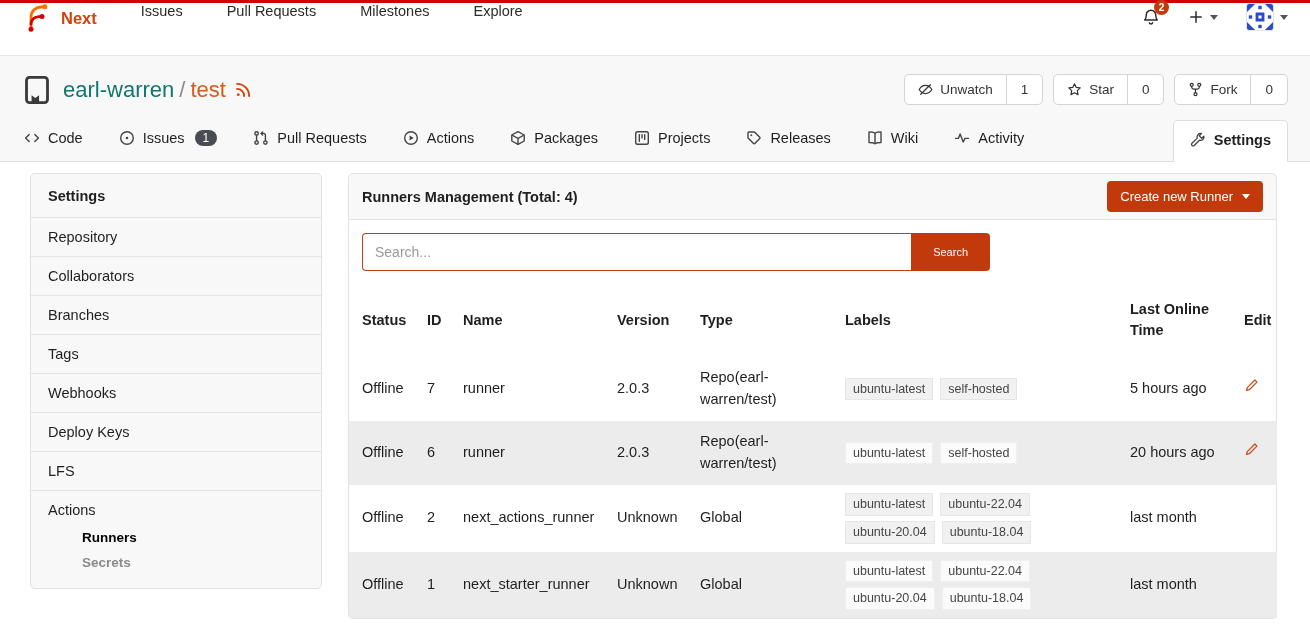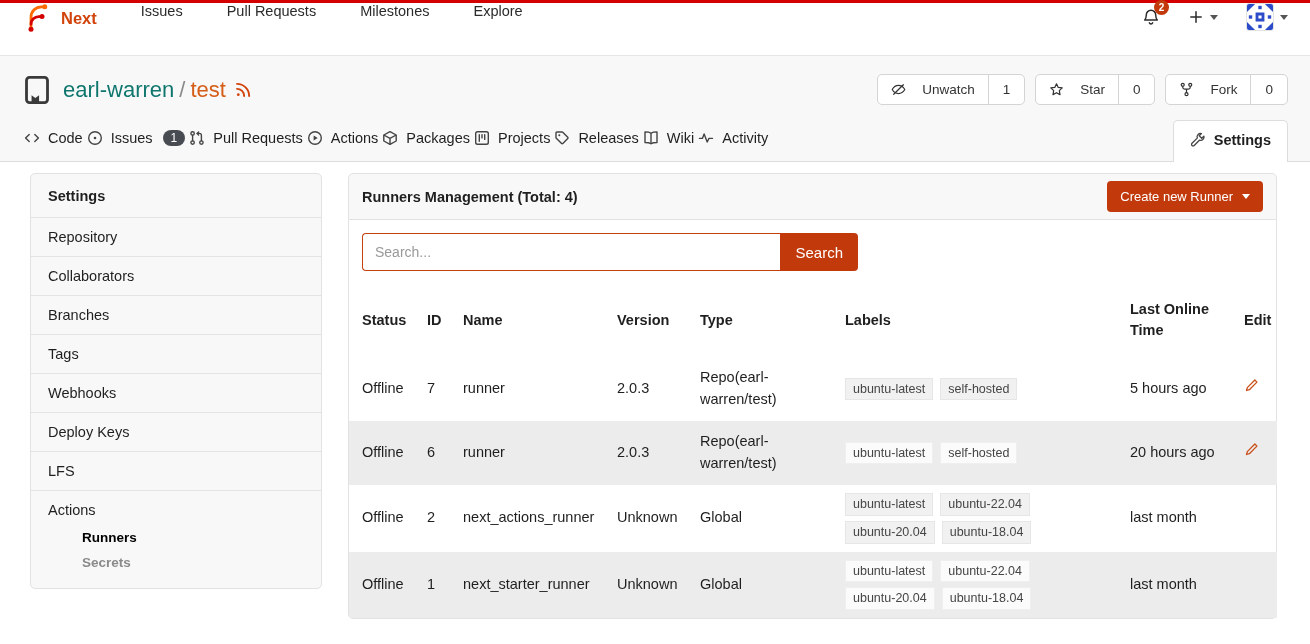--- a/index.html
+++ b/index.html
@@ -54,26 +54,26 @@
   .repo-name { font-size:22px; margin-left:11px; display:flex; align-items:center; gap:5px; }
   .repo-owner { color:#0f766e; cursor:pointer; }
   .repo-sep { color:#8a8a8a; }
   .repo-link { color:#d45d17; cursor:pointer; }
   .rss-icon { width:17px; height:17px; color:#d2430b; margin-left:9px; cursor:pointer; }
   .repo-actions { margin-left:auto; display:flex; gap:10px; }
   .action-btn {
     display:flex; border:1px solid #d4d4d4; border-radius:5px;
     background:#fff; font-size:13.5px; overflow:hidden; cursor:pointer; color:#333;
   }
-  .action-main { padding:7px 13px; display:flex; gap:16px; align-items:center; border-right:1px solid #d4d4d4; }
+  .action-main { padding:7px 13px; display:flex; gap:7px; align-items:center; border-right:1px solid #d4d4d4; }
   .action-main .i { width:15px; height:15px; }
   .action-count { padding:7px 14px; }
 
   
-  .tabs-row { display:flex; align-items:flex-end; margin-top:14px; }
+  .tabs-row { display:flex; align-items:flex-end; gap:32px; margin-top:14px; }
   .tab {
     display:flex; align-items:center; gap:8px;
     padding:10px 2px 15px; font-size:14.5px; color:#1f1f1f; cursor:pointer;
   }
   .tab .i { color:#444; }
   .count-badge {
     background:#484b51; color:#fff; border-radius:10px;
     padding:1px 8px; font-size:12px; margin-left:2px;
   }
   .tab.active {
@@ -110,30 +110,30 @@
   }
   .panel-title { font-weight:700; font-size:14.5px; }
   .create-btn {
     background:#c23a0c; color:#fff; border:none; border-radius:4px;
     padding:8px 13px; font-size:13px; display:flex; align-items:center; gap:9px;
     cursor:pointer; font-family:inherit;
   }
   .panel-body { border:1px solid #e2e2e2; border-top:none; border-radius:0 0 5px 5px; }
 
   .search-row { padding:13px 13px 14px; }
-  .search-group { display:flex; width:496px; height:38px; }
+  .search-group { display:flex; width:628px; height:38px; }
   .search-input {
     flex:1; border:1px solid #c2410c; border-right:none;
     border-radius:4px 0 0 4px; padding:0 12px; font-size:14px;
     font-family:inherit; outline:none; color:#333;
   }
   .search-input::placeholder { color:#999; }
   .search-btn {
     background:#c23a0c; color:#fff; border:none; border-radius:0 4px 4px 0;
-    padding:0 15px; font-size:15px; cursor:pointer; font-family:inherit;
+    padding:0 22px; font-size:11px; cursor:pointer; font-family:inherit;
   }
 
   
   table.runners { width:100%; border-collapse:collapse; font-size:14.5px; table-layout:fixed; }
   .runners th {
     text-align:left; font-weight:700; vertical-align:middle;
     padding:14px 8px 16px 0; line-height:1.45;
   }
   .runners td { padding:8px 8px 8px 0; vertical-align:middle; height:64px; line-height:1.5; }
   .runners th:first-child, .runners td:first-child { padding-left:13px; }

